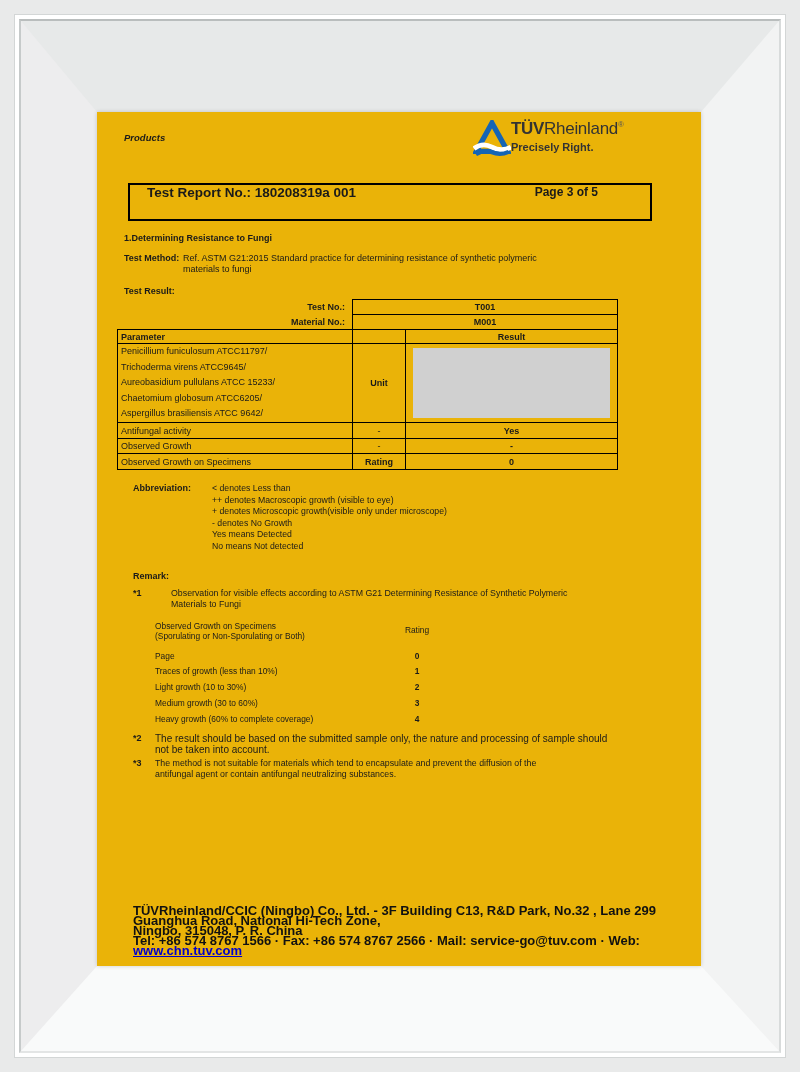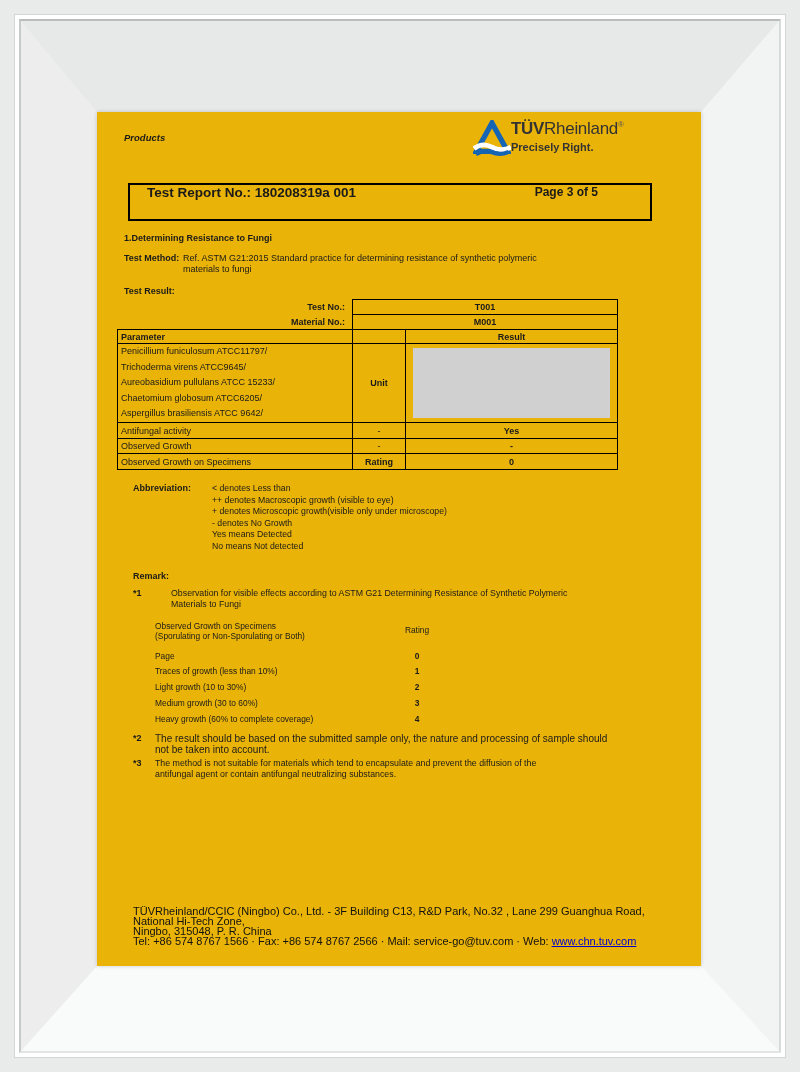--- a/index.html
+++ b/index.html
@@ -93,21 +93,21 @@
 
   
   .rt-h1 { left:58px; top:509px; font-size:8.4px; }
   .rt-h2 { left:58px; top:519px; font-size:8.4px; }
   .rt-rating { left:290px; top:513px; width:60px; text-align:center; font-size:8.4px; }
   .rt-row { font-size:8.4px; }
   .rt-label { left:58px; width:230px; }
   .rt-val { left:290px; width:60px; text-align:center; font-weight:bold; }
 
   
-  .footer { left:36px; top:794px; width:540px; font-size:11px; font-weight:normal;
+  .footer { left:36px; top:794px; width:540px; font-size:13px; font-weight:bold;
     line-height:10px; color:#111; }
   .footer a { color:#0000cc; text-decoration:underline; }
 </style>
 </head>
 <body>
 
 <div class="frame-outer"></div>
 <div class="frame-line"></div>
 <div class="frame-bevel"></div>
 

